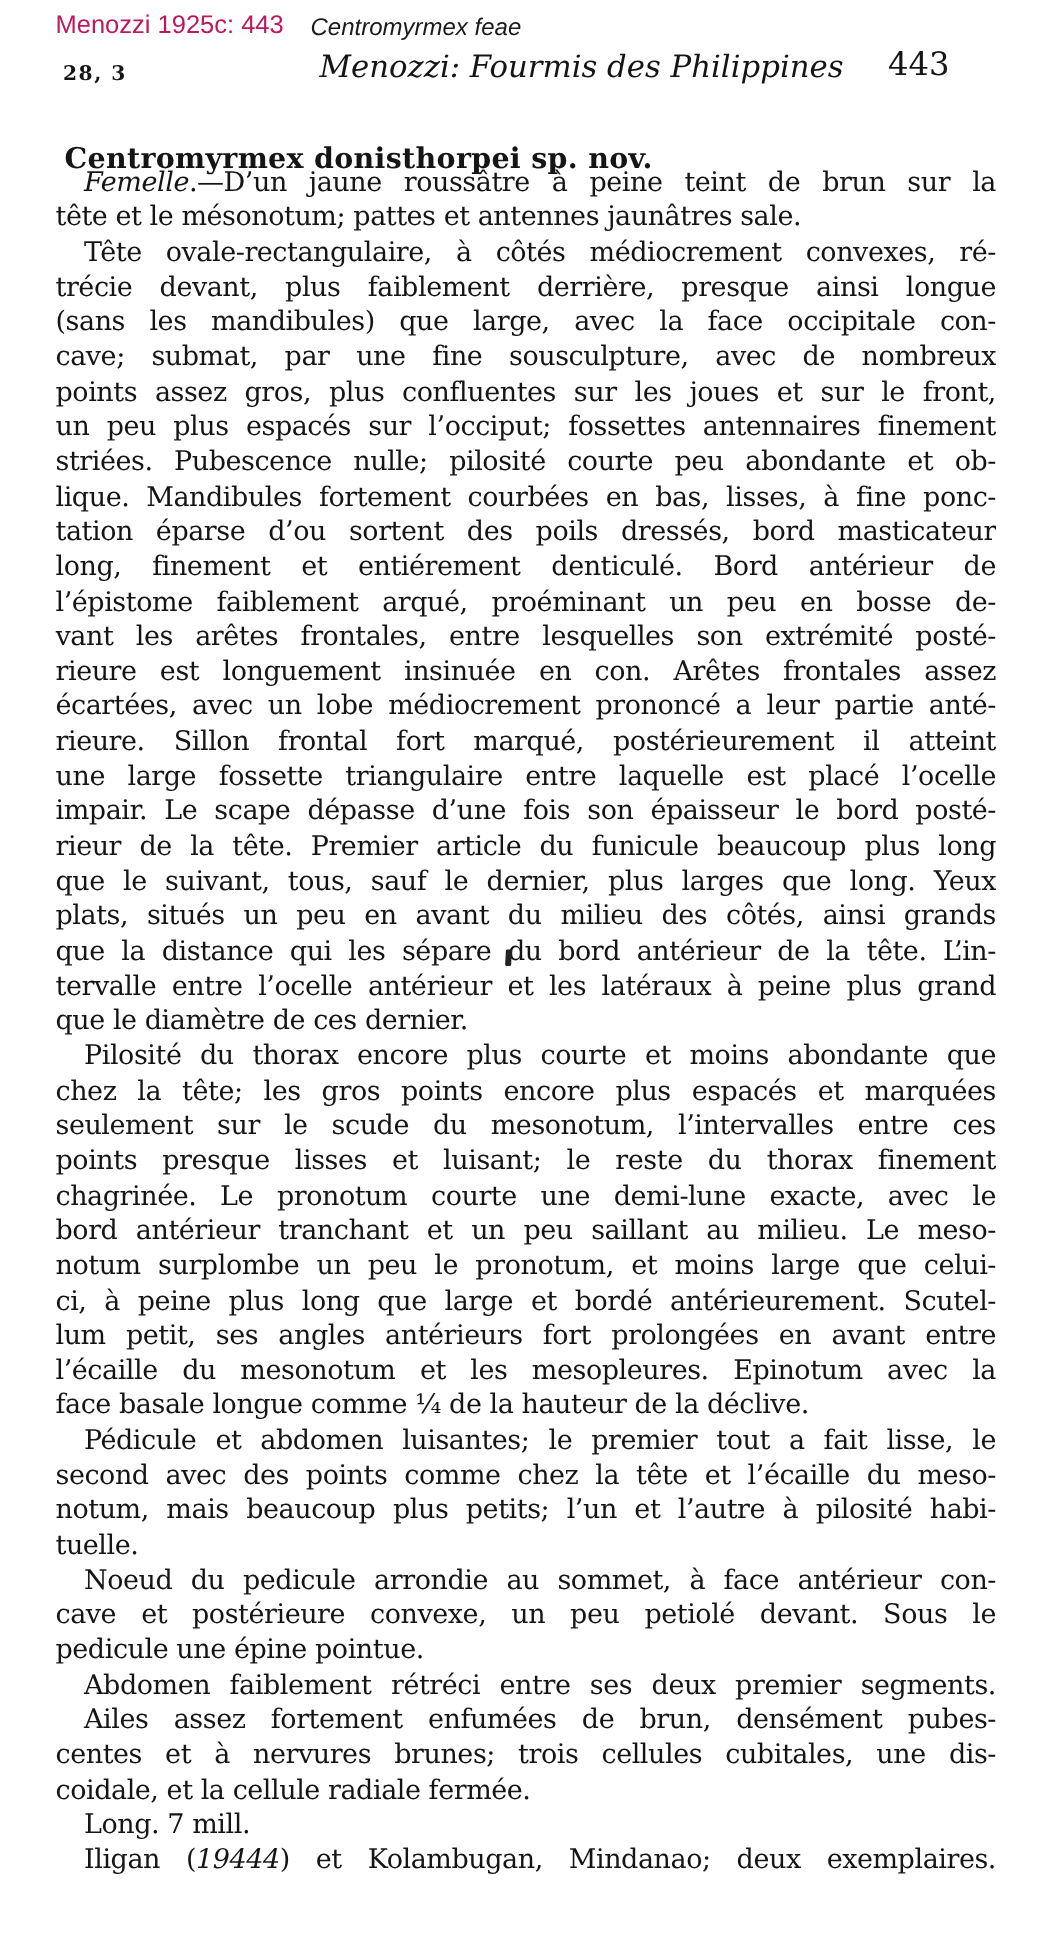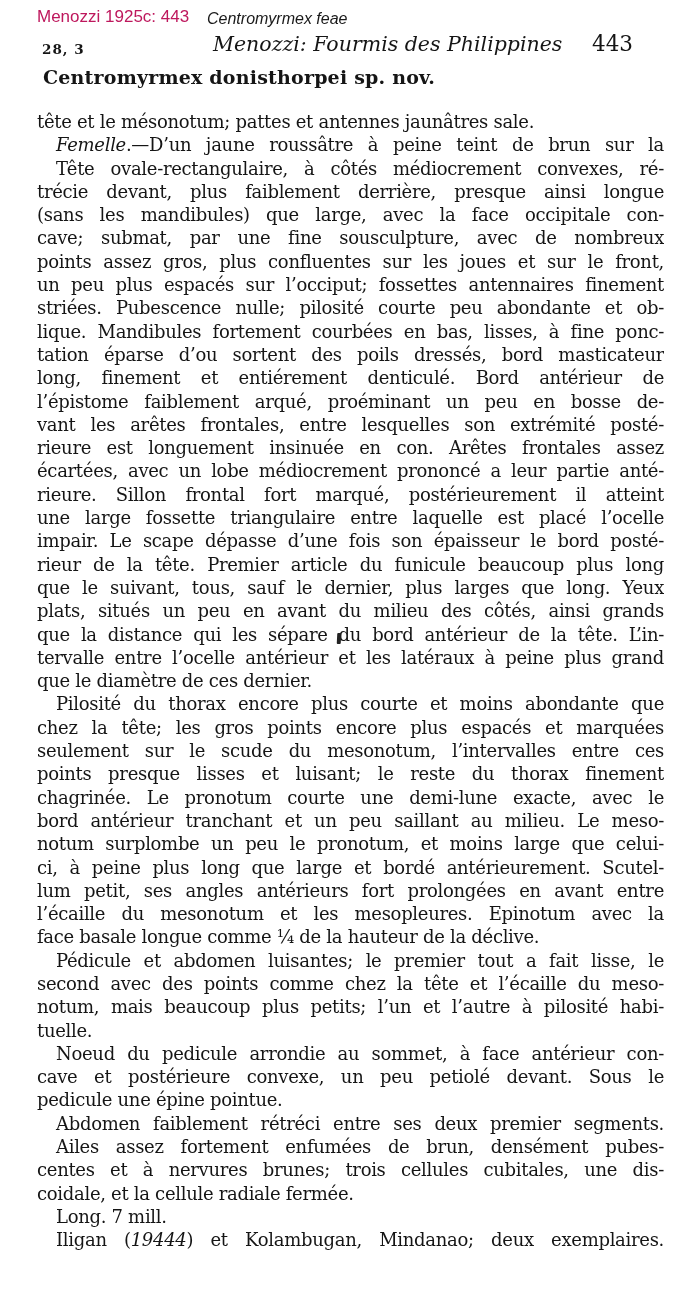--- a/index.html
+++ b/index.html
@@ -26,21 +26,21 @@
   }
   .rh-title {
     position:absolute; left:213px; top:32px;
     font-weight:normal; font-style:italic; font-size:20.5px;
   }
   .pageno {
     position:absolute; left:592px; top:31px;
     font-size:21.5px;
   }
   .heading {
-    position:absolute; left:43px; top:66px;
+    position:absolute; left:43px; top:95px;
     font-weight:bold; font-size:19px; letter-spacing:0.2px;
   }
   .body {
     position:absolute; left:37px; top:110px; width:627px;
     font-size:18px; line-height:23.3px; letter-spacing:-0.3px;
   }
   .line {
     height:23.3px; overflow:hidden;
     text-align:justify; text-align-last:justify;
   }
@@ -59,22 +59,22 @@
   <div class="citation">Menozzi 1925c: 443</div>
   <div class="taxon">Centromyrmex feae</div>
 
   <div class="issue">28, 3</div>
   <div class="rh-title">Menozzi: Fourmis des Philippines</div>
   <div class="pageno">443</div>
 
   <div class="heading">Centromyrmex donisthorpei sp. nov.</div>
 
   <div class="body">
+      <div class="line ind"><span class="it">Femelle</span><span>.—D’un jaune roussâtre à peine teint de brun sur la</span></div>
       <div class="line nojust"><span>tête et le mésonotum; pattes et antennes jaunâtres sale.</span></div>
-      <div class="line ind"><span class="it">Femelle</span><span>.—D’un jaune roussâtre à peine teint de brun sur la</span></div>
       <div class="line ind"><span>Tête ovale-rectangulaire, à côtés médiocrement convexes, ré-</span></div>
       <div class="line"><span>trécie devant, plus faiblement derrière, presque ainsi longue</span></div>
       <div class="line"><span>(sans les mandibules) que large, avec la face occipitale con-</span></div>
       <div class="line"><span>cave; submat, par une fine sousculpture, avec de nombreux</span></div>
       <div class="line"><span>points assez gros, plus confluentes sur les joues et sur le front,</span></div>
       <div class="line"><span>un peu plus espacés sur l’occiput; fossettes antennaires finement</span></div>
       <div class="line"><span>striées. Pubescence nulle; pilosité courte peu abondante et ob-</span></div>
       <div class="line"><span>lique. Mandibules fortement courbées en bas, lisses, à fine ponc-</span></div>
       <div class="line"><span>tation éparse d’ou sortent des poils dressés, bord masticateur</span></div>
       <div class="line"><span>long, finement et entiérement denticulé. Bord antérieur de</span></div>

